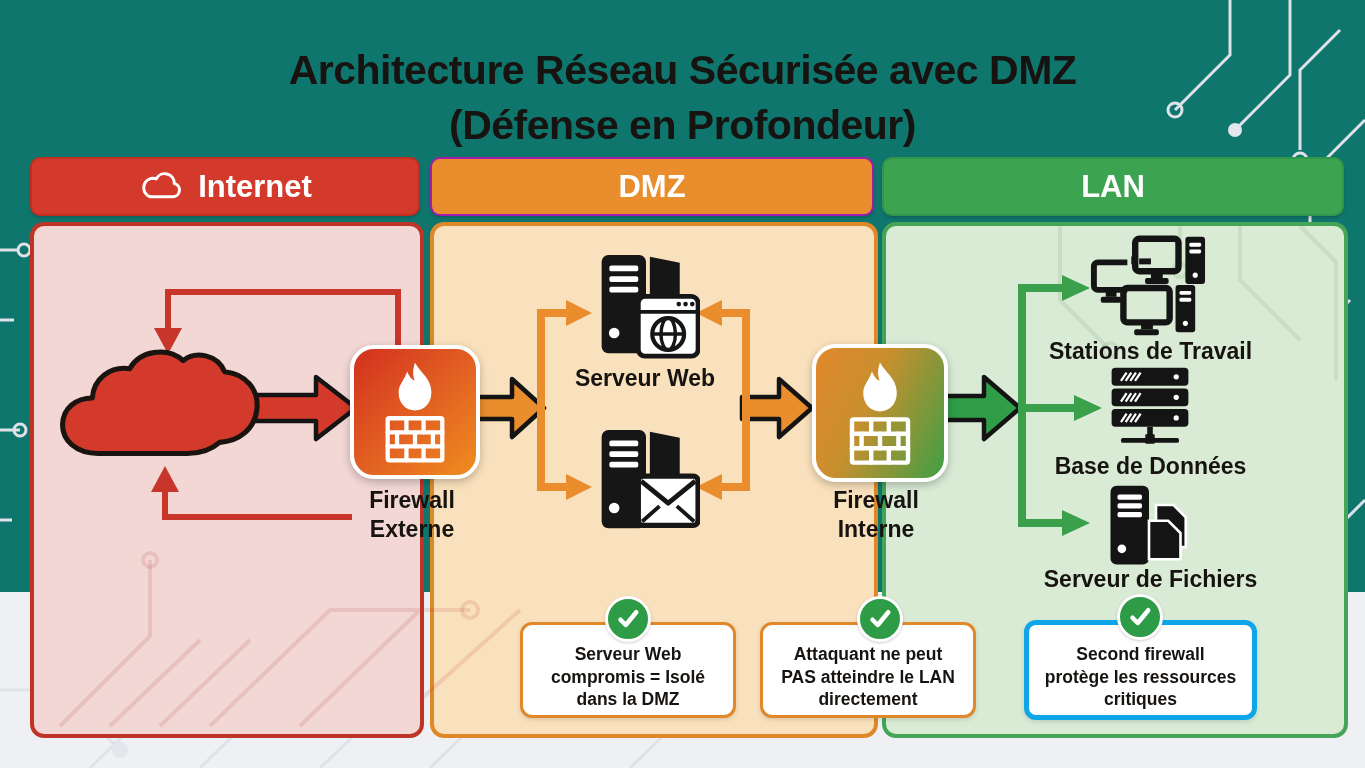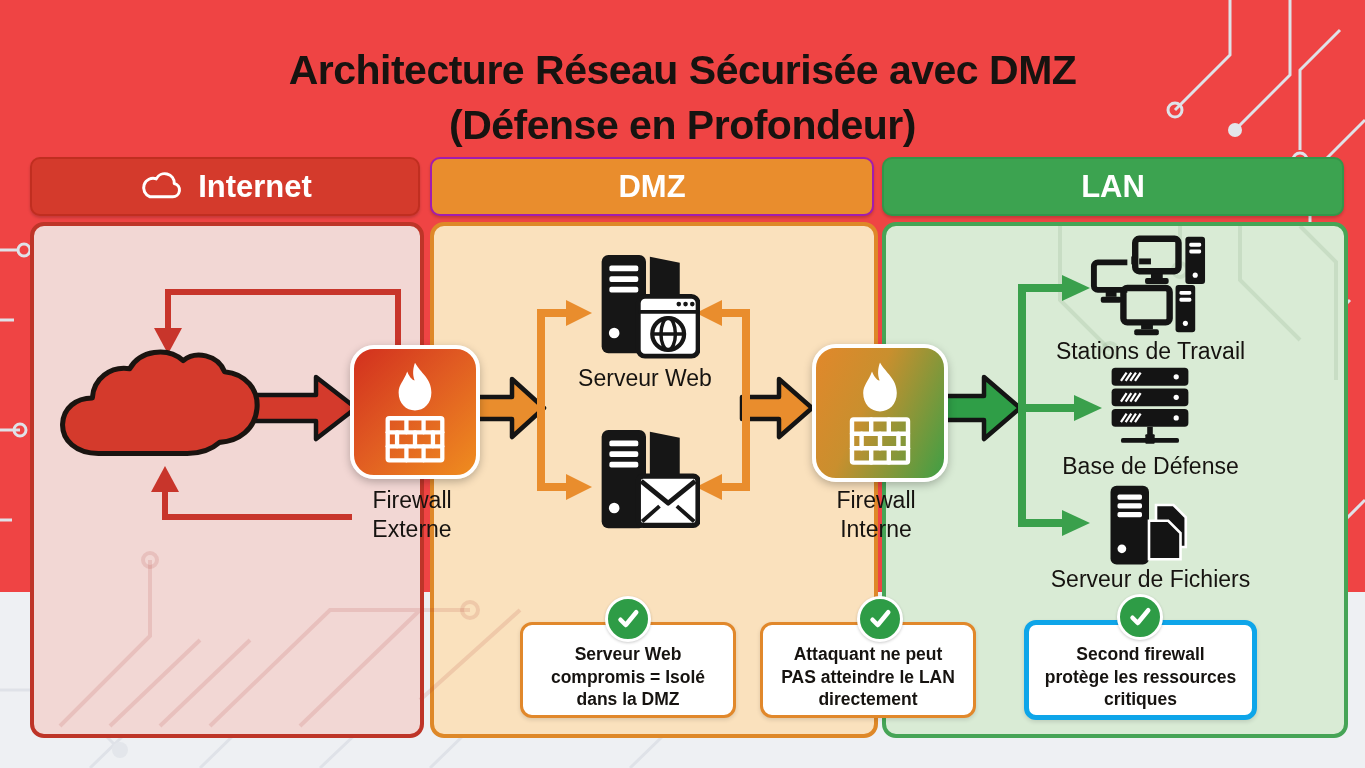--- a/index.html
+++ b/index.html
@@ -1,21 +1,21 @@
 <!DOCTYPE html>
 <html lang="fr"><head>
 <meta charset="utf-8">
 <style>
   html,body{margin:0;padding:0;}
   body{
     width:1365px;height:768px;overflow:hidden;
     font-family:"Liberation Sans","DejaVu Sans",sans-serif;
     background:#eef0f3;
   }
-  .stage{position:relative;width:1365px;height:592px;background:#ef4444;}
+  .stage{position:relative;width:1365px;height:592px;background:#0f766e;}
   svg{display:block;}
 
   
   .title{
     position:absolute;left:0;top:16px;width:100%;
     text-align:center;color:#171310;font-weight:bold;
     font-size:41px;line-height:1.32;letter-spacing:-0.5px;
   }
   .title span{display:block;}
 
@@ -45,21 +45,21 @@
     box-shadow:0 3px 8px rgba(0,0,0,.25);z-index:6;
     display:flex;align-items:center;justify-content:center;
   }
   .fw-ext{left:350px;top:345px;width:122px;height:126px;
     background:linear-gradient(135deg,#d2301e 0%,#e05a22 45%,#ef8d1f 100%);}
   .fw-int{left:812px;top:344px;width:128px;height:130px;
     background:linear-gradient(115deg,#e1882b 0%,#c98f2e 40%,#3f9f45 100%);}
 
   
   .node-label{
-    position:absolute;text-align:center;color:#161310;font-weight:normal;
+    position:absolute;text-align:center;color:#161310;font-weight:bold;
     font-size:23px;line-height:1.25;z-index:6;
   }
 
   
   .callout{
     position:absolute;top:622px;background:#ffffff;border-radius:12px;
     box-shadow:0 2px 4px rgba(0,0,0,.12);z-index:6;
     display:flex;flex-direction:column;align-items:center;justify-content:center;
     text-align:center;font-weight:bold;font-size:17.5px;line-height:1.3;color:#161310;
     padding-top:14px;box-sizing:border-box;
@@ -319,21 +319,21 @@
       <path d="M14 16 L20 7 M19 16 L25 7 M24 16 L30 7 M29 16 L35 7"></path>
       <path d="M14 38 L20 29 M19 38 L25 29 M24 38 L30 29 M29 38 L35 29"></path>
       <path d="M14 60 L20 51 M19 60 L25 51 M24 60 L30 51 M29 60 L35 51"></path>
     </g>
     <g fill="#ffffff">
       <circle cx="73" cy="11.5" r="2.8"></circle>
         <circle cx="73" cy="33.5" r="2.8"></circle>
         <circle cx="73" cy="55.5" r="2.8"></circle>
     </g>
   </svg>
-  <div class="node-label" style="left:1028px;top:452px;width:245px;">Base de Défense</div>
+  <div class="node-label" style="left:1028px;top:452px;width:245px;">Base de Données</div>
 
   <svg class="icon-abs" style="left:1107px;top:484px;" width="84" height="84" viewBox="0 0 96 96">
     <rect x="4" y="2" width="44" height="90" rx="7" fill="#141414"></rect>
     <g fill="#ffffff">
       <rect x="12" y="12" width="28" height="6" rx="2"></rect>
       <rect x="12" y="22" width="28" height="6" rx="2"></rect>
       <rect x="12" y="32" width="28" height="6" rx="2"></rect>
       <circle cx="17" cy="74" r="5"></circle>
     </g>
     <path d="M56 24 H76 L90 38 V72 H56 Z" fill="#141414" stroke="#ffffff" stroke-width="3"></path>

